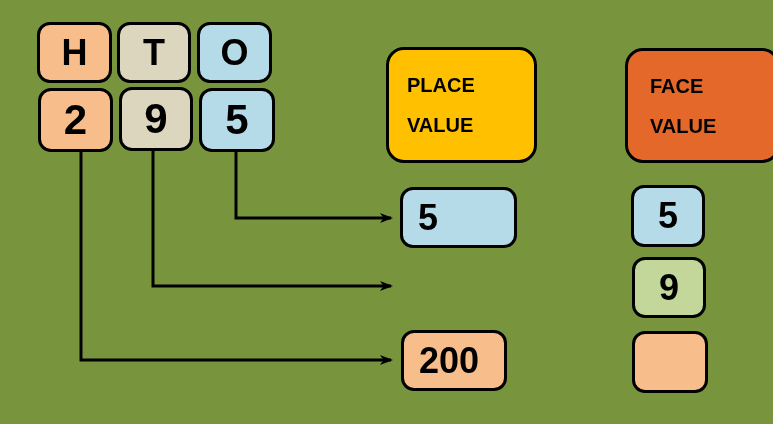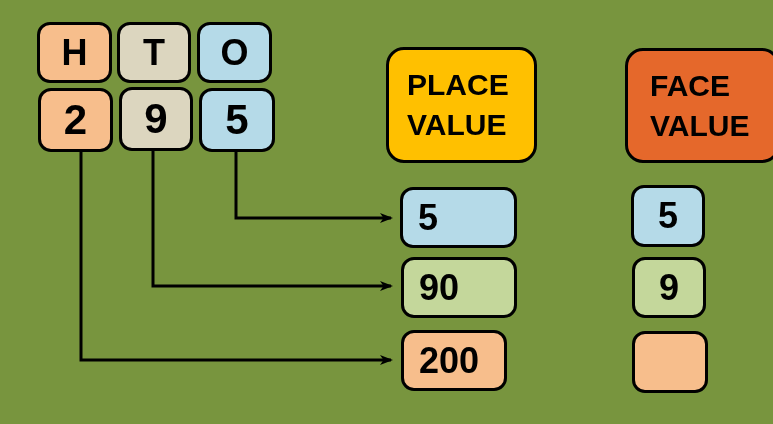--- a/index.html
+++ b/index.html
@@ -33,21 +33,21 @@
     z-index: 2;
     line-height: 1;
   }
   .hto-box   { font-size: 36px; }
   .digit-box { font-size: 42px; }
   .title-box {
     border-radius: 18px;
     flex-direction: column;
     align-items: flex-start;
     justify-content: center;
-    font-size: 30px;
+    font-size: 20px;
     line-height: 40px;
   }
   .pv-item {
     justify-content: flex-start;
     padding-left: 15px;
     font-size: 36px;
   }
   .fv-item { font-size: 36px; }
 
   
@@ -94,20 +94,19 @@
     <div>PLACE</div>
     <div>VALUE</div>
   </div>
 
   <div class="box title-box" id="fv-title" style="background-color: rgb(229, 104, 43);">
     <div>FACE</div>
     <div>VALUE</div>
   </div>
 
   <div class="box pv-item" id="pv-0" style="background-color: rgb(181, 218, 232);">5</div>
-  <div class="box pv-item" id="pv-1" style="background-color: rgb(196, 215, 155);">90</div>
   <div class="box pv-item" id="pv-2" style="background-color: rgb(247, 190, 140);">200</div>
 
   <div class="box fv-item" id="fv-0" style="background-color: rgb(181, 218, 232);">5</div>
   <div class="box fv-item" id="fv-1" style="background-color: rgb(196, 215, 155);">9</div>
   <div class="box fv-item" id="fv-2" style="background-color: rgb(247, 190, 140);"></div>
 
 </div>
 
 </body></html>

